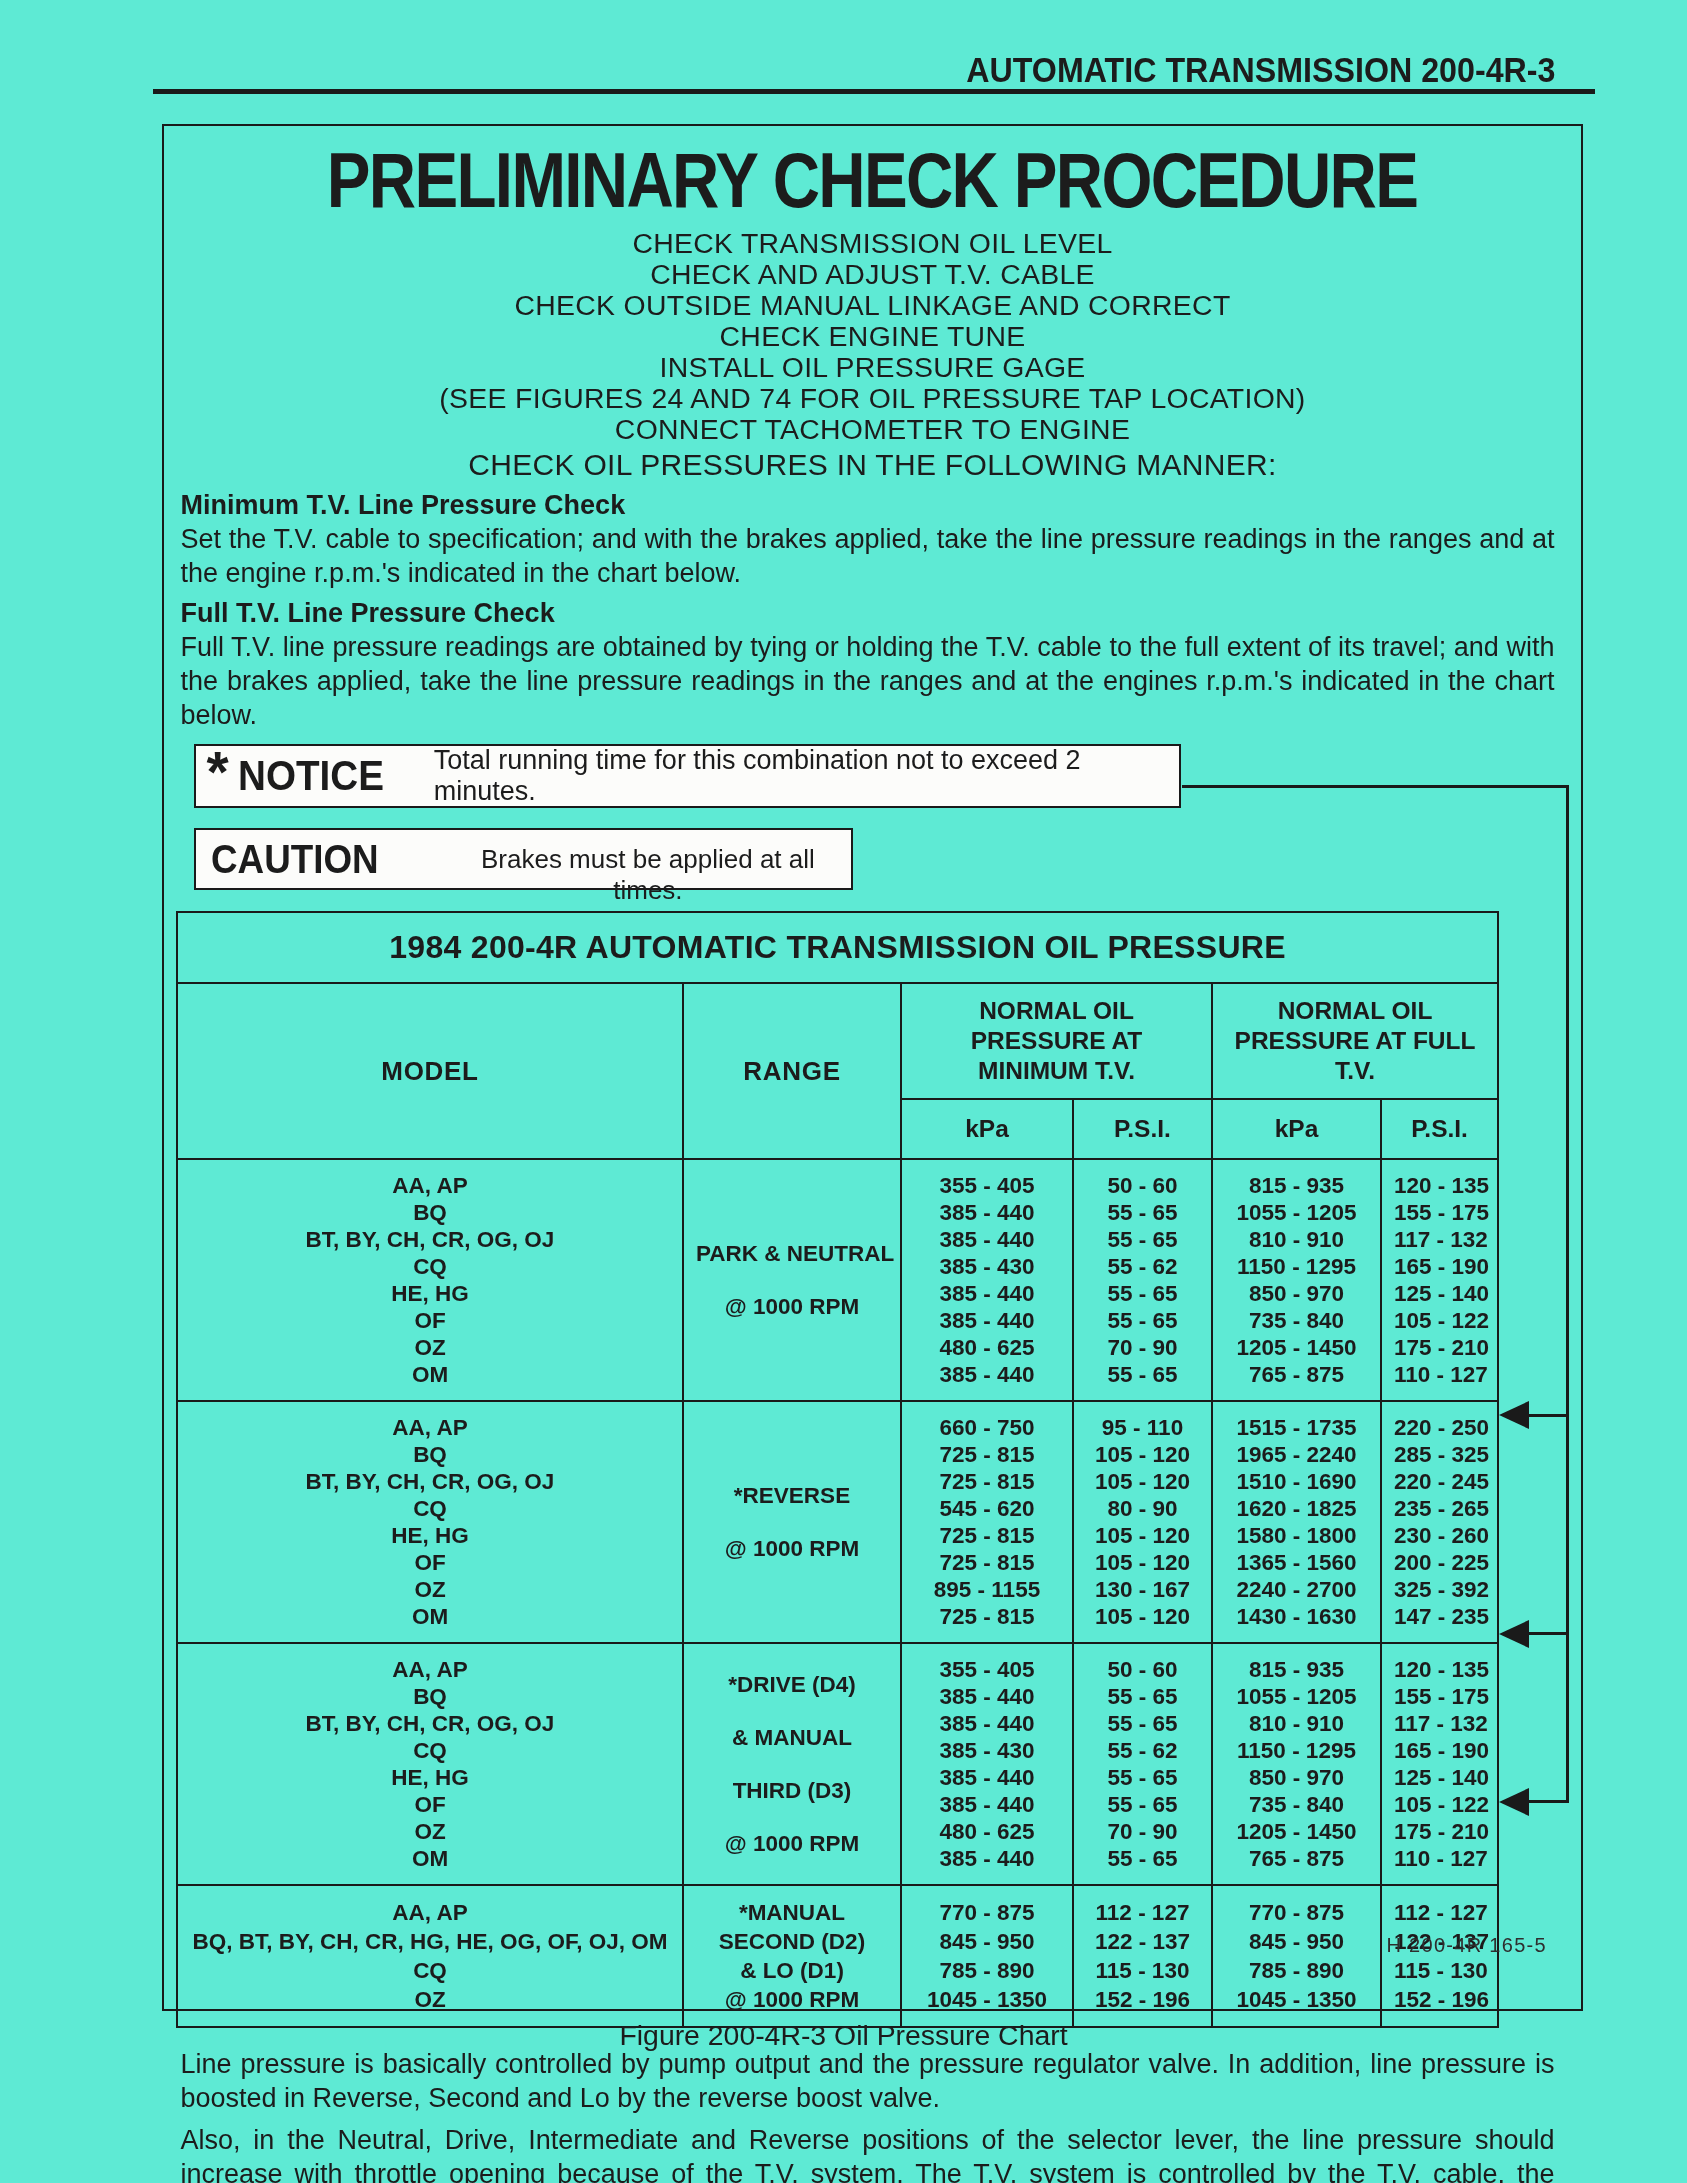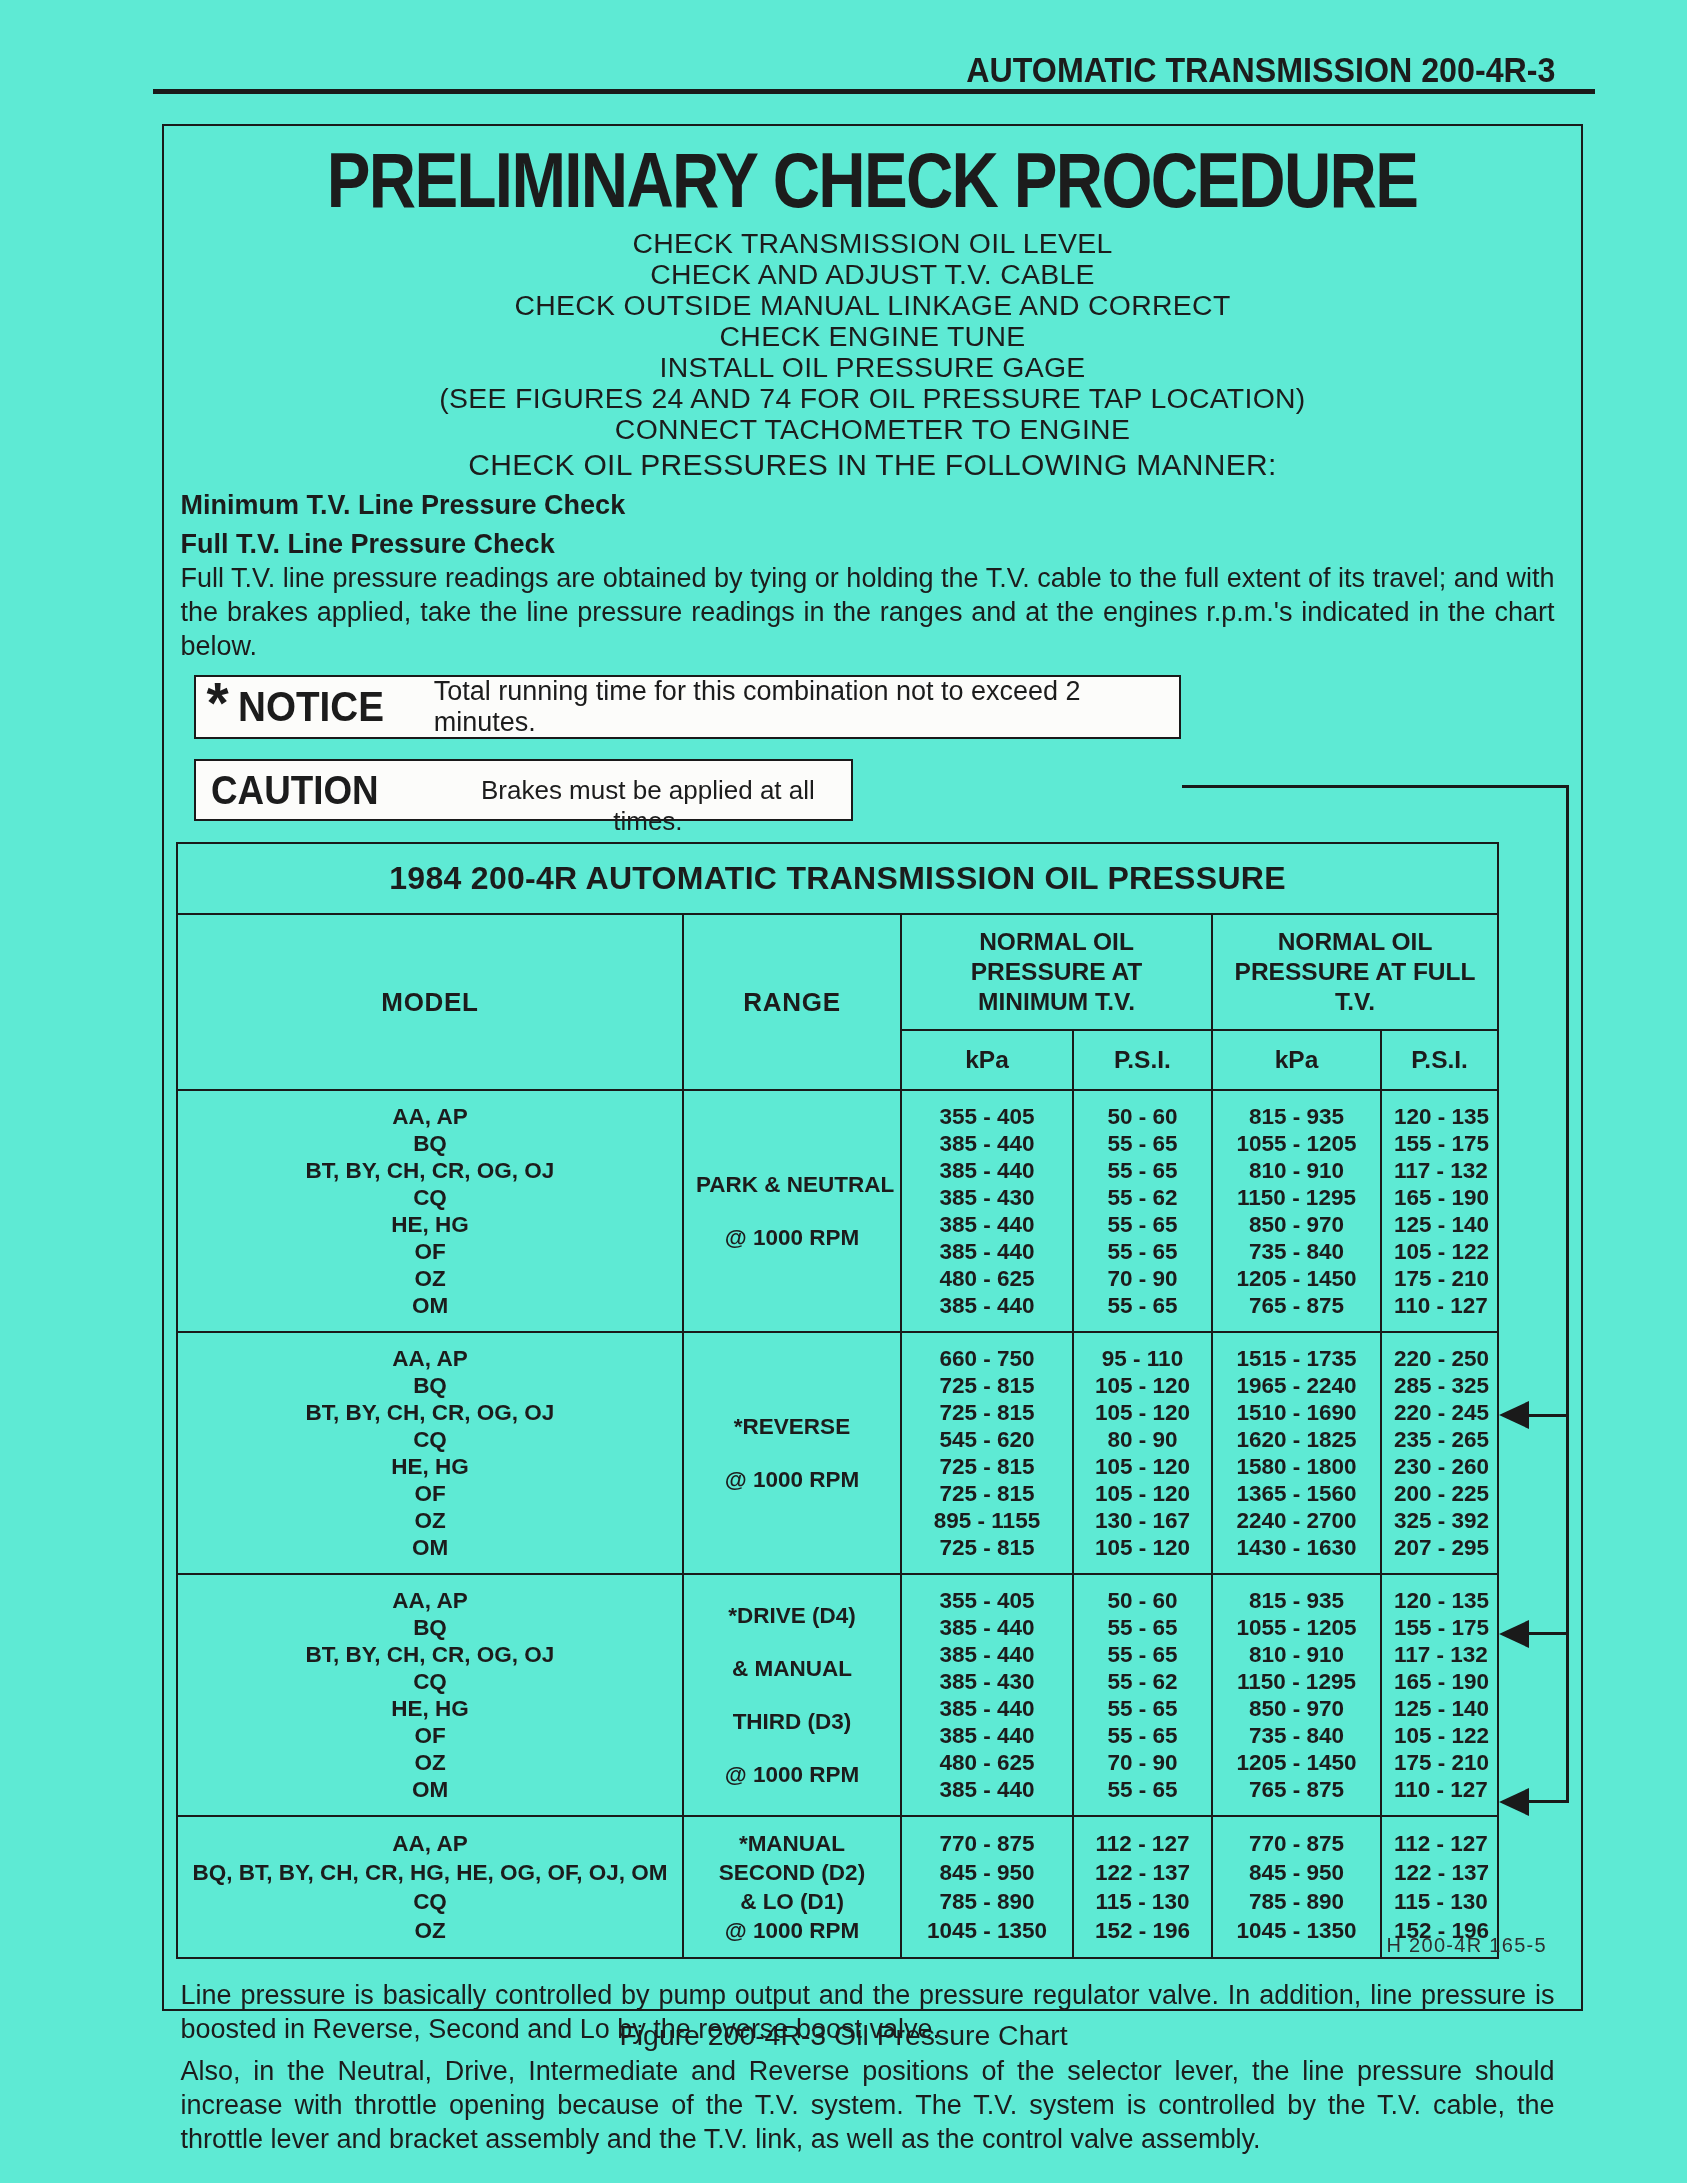--- a/index.html
+++ b/index.html
@@ -96,20 +96,21 @@
       <div class="chk-line">CHECK ENGINE TUNE</div>
       <div class="chk-line">INSTALL OIL PRESSURE GAGE</div>
       <div class="chk-line">(SEE FIGURES 24 AND 74 FOR OIL PRESSURE TAP LOCATION)</div>
       <div class="chk-line">CONNECT TACHOMETER TO ENGINE</div>
     </div>
 
     <div class="manner-line">CHECK OIL PRESSURES IN THE FOLLOWING MANNER:</div>
 
     <div class="psec">
       <div class="psec-heading">Minimum T.V. Line Pressure Check</div>
+      <div class="psec-body">Set the T.V. cable to specification; and with the brakes applied, take the line pressure readings in the ranges and at the engine r.p.m.'s indicated in the chart below.</div>
     </div>
 
     <div class="psec">
       <div class="psec-heading">Full T.V. Line Pressure Check</div>
       <div class="psec-body">Full T.V. line pressure readings are obtained by tying or holding the T.V. cable to the full extent of its travel; and with the brakes applied, take the line pressure readings in the ranges and at the engines r.p.m.'s indicated in the chart below.</div>
     </div>
 
     <div class="alert-box notice-box">
       <span class="notice-asterisk">*</span>
       <span class="alert-label">NOTICE</span>
@@ -254,21 +255,21 @@
               <div class="line">1430 - 1630</div>
             </td>
             <td class="num">
               <div class="line">220 - 250</div>
               <div class="line">285 - 325</div>
               <div class="line">220 - 245</div>
               <div class="line">235 - 265</div>
               <div class="line">230 - 260</div>
               <div class="line">200 - 225</div>
               <div class="line">325 - 392</div>
-              <div class="line">207 - 295</div>
+              <div class="line">147 - 235</div>
             </td>
           </tr>
           <tr class="tsec">
             <td class="model-cell">
               <div class="line">AA, AP</div>
               <div class="line">BQ</div>
               <div class="line">BT, BY, CH, CR, OG, OJ</div>
               <div class="line">CQ</div>
               <div class="line">HE, HG</div>
               <div class="line">OF</div>

